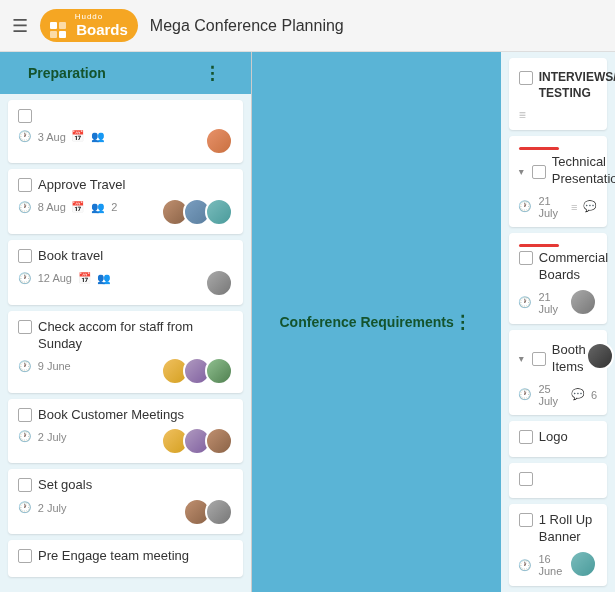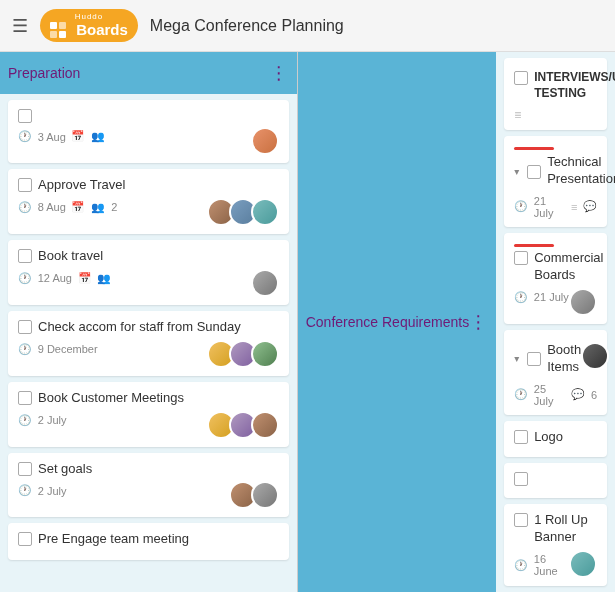--- a/index.html
+++ b/index.html
@@ -50,27 +50,27 @@
     
     .column {
       flex: 1;
       display: flex;
       flex-direction: column;
       background: #e8f4f8;
       border-right: 1px solid #ccc;
     }
     .column-header {
       background: #5ab4d6;
-      color: #701a75;
-      padding: 10px 8px;
+      color: #14532d;
+      padding: 10px 28px;
       display: flex;
       align-items: center;
       justify-content: space-between;
       font-size: 14px;
-      font-weight: 400;
+      font-weight: 700;
     }
     .column-header-dots {
       font-size: 18px;
       cursor: pointer;
       letter-spacing: 1px;
     }
     .cards-container {
       overflow-y: auto;
       flex: 1;
       padding: 6px 8px;
@@ -252,21 +252,21 @@
       </div>
 
       <div class="card">
         <div class="card-title-row">
           <div class="checkbox"></div>
           <span class="card-title">Check accom for staff from Sunday</span>
         </div>
         <div class="card-footer">
           <div class="card-meta">
             <span>🕐</span>
-            <span>9 December</span>
+            <span>9 June</span>
           </div>
           <div class="avatars">
             <div class="avatar" style="background:linear-gradient(135deg,#f0c060,#d4a020);"></div>
             <div class="avatar" style="background:linear-gradient(135deg,#b09ac0,#8060a0);"></div>
             <div class="avatar" style="background:linear-gradient(135deg,#90c090,#508050);"></div>
           </div>
         </div>
       </div>
 
       <div class="card">

